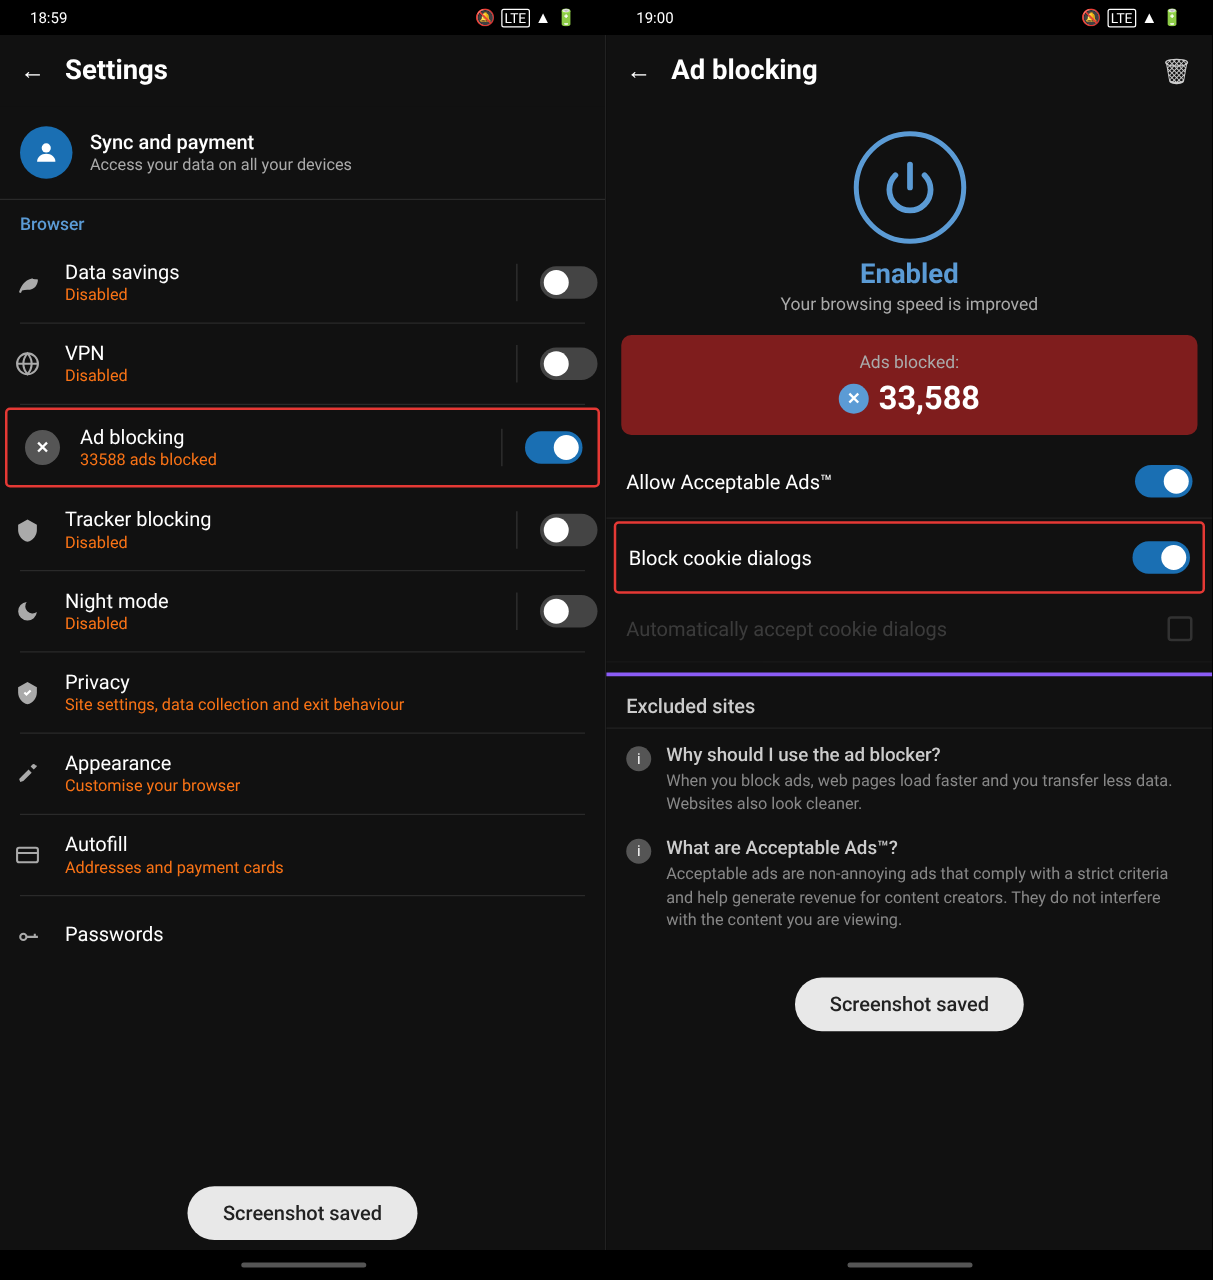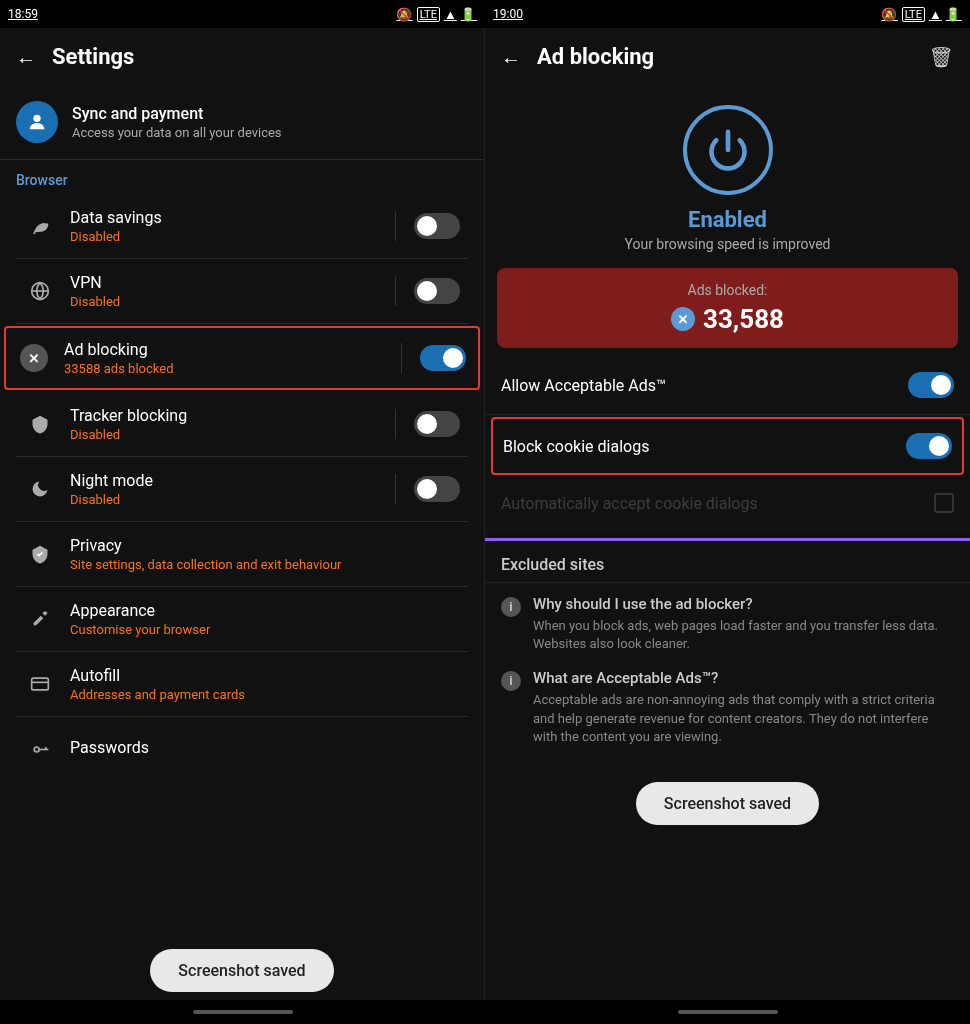--- a/index.html
+++ b/index.html
@@ -16,24 +16,23 @@
     
     .status-bar {
       display: flex;
       height: 28px;
       background: #000;
     }
     .status-bar-left, .status-bar-right {
       flex: 1;
       display: flex;
       align-items: center;
-      padding: 0 8px;
+      padding: 0 24px;
       color: #fff;
       font-size: 12px;
-      text-decoration: underline;
     }
     .status-bar-left { justify-content: flex-start; }
     .status-bar-right { justify-content: flex-start; gap: 6px; }
     .status-bar-right .icons { margin-left: auto; display: flex; gap: 4px; align-items: center; }
 
     
     .main-content {
       display: flex;
       flex: 1;
       overflow: hidden;
@@ -97,21 +96,21 @@
     }
 
     .settings-list {
       flex: 1;
       overflow-y: auto;
     }
 
     .setting-item {
       display: flex;
       align-items: center;
-      padding: 14px 24px;
+      padding: 14px 6px;
       gap: 14px;
       cursor: pointer;
       position: relative;
     }
     .setting-item.active {
       border: 2px solid #e53935;
       border-radius: 4px;
       margin: 2px 4px;
       padding: 12px 12px;
     }

